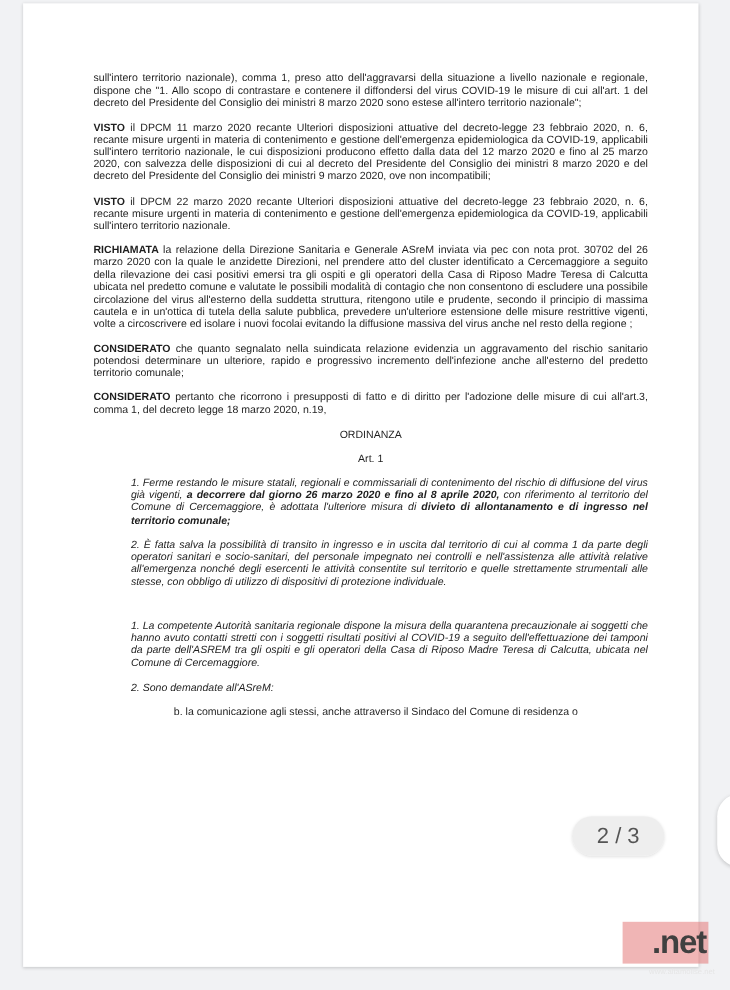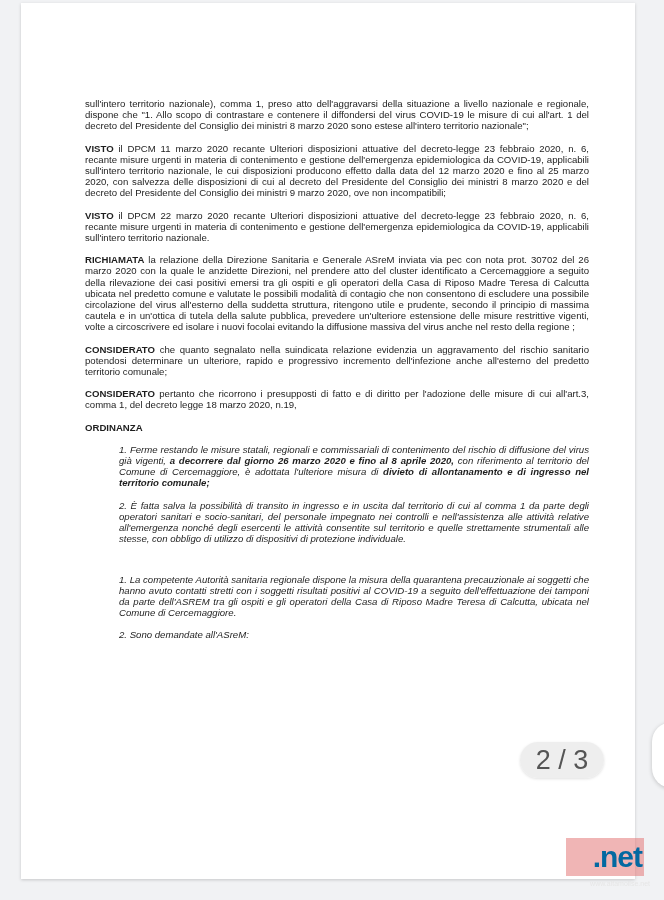--- a/index.html
+++ b/index.html
@@ -6,44 +6,43 @@
   body {
     width: 664px; height: 900px; overflow: hidden;
     background: #f1f2f4;
     font-family: "Liberation Sans", sans-serif;
     position: relative;
   }
   .content {
     position: absolute; left: 85px; top: 66px; width: 504px;
     font-size: 9.6px; line-height: 11.2px; color: #1e1e1e;
     text-align: justify;
-    margin-top: 32px;
   }
   .p { margin: 0 0 11px 0; }
   .p b { font-weight: bold; }
-  .center { text-align: left; font-weight: bold; margin: 0 0 11px 0; }
+  .center { text-align: center; font-weight: normal; margin: 0 0 11px 0; }
   .indent { padding-left: 34px; font-style: italic; }
   .sub { padding-left: 73px; }
   .emana { margin: 0 0 11px 0; }
   .gap-lg { height: 18px; }
   .page-indicator {
     position: absolute; left: 518px; top: 742px; width: 84px; height: 36px;
     border-radius: 18px; background: rgba(235,235,235,0.85);
-    color: #555; font-size: 27px; text-align: center; line-height: 36px;
+    color: #555; font-size: 20px; text-align: center; line-height: 36px;
     box-shadow: 0 1px 3px rgba(0,0,0,0.12);
   }
   .side-fab {
     position: absolute; left: 652px; top: 722px; width: 40px; height: 66px;
     border-radius: 30px; background: #ffffff;
     box-shadow: 0 1px 4px rgba(0,0,0,0.2);
   }
   .watermark {
     position: absolute; left: 566px; top: 838px; width: 76px; height: 38px;
     background: rgba(228,120,120,0.55);
-    color: #0369a1; font-weight: bold; font-size: 30px; line-height: 38px;
+    color: #404040; font-weight: bold; font-size: 30px; line-height: 38px;
     text-align: right; padding-right: 2px; letter-spacing: -1px;
   }
   .watermark-url {
     position: absolute; left: 570px; top: 880px; width: 80px;
     font-size: 7px; color: #e6e6e6; text-align: right;
   }
 </style>
 </head>
 <body>
 
@@ -59,33 +58,35 @@
   <p class="p" data-name="paragraph-richiamata"><b data-name="paragraph-lead">RICHIAMATA</b><span data-name="paragraph-body"> la relazione della Direzione Sanitaria e Generale ASreM inviata via pec con nota prot. 30702 del 26 marzo 2020 con la quale le anzidette Direzioni, nel prendere atto del cluster identificato a Cercemaggiore a seguito della rilevazione dei casi positivi emersi tra gli ospiti e gli operatori della Casa di Riposo Madre Teresa di Calcutta ubicata nel predetto comune e valutate le possibili modalità di contagio che non consentono di escludere una possibile circolazione del virus all'esterno della suddetta struttura, ritengono utile e prudente, secondo il principio di massima cautela e in un'ottica di tutela della salute pubblica, prevedere un'ulteriore estensione delle misure restrittive vigenti, volte a circoscrivere ed isolare i nuovi focolai evitando la diffusione massiva del virus anche nel resto della regione ;</span></p>
 
   <p class="p" data-name="paragraph-considerato"><b data-name="paragraph-lead">CONSIDERATO</b><span data-name="paragraph-body"> che quanto segnalato nella suindicata relazione evidenzia un aggravamento del rischio sanitario potendosi determinare un ulteriore, rapido e progressivo incremento dell'infezione anche all'esterno del predetto territorio comunale;</span></p>
 
 
   <p class="p" data-name="paragraph-considerato-pertanto"><b data-name="paragraph-lead">CONSIDERATO</b><span data-name="paragraph-body"> pertanto che ricorrono i presupposti di fatto e di diritto per l'adozione delle misure di cui all'art.3, comma 1, del decreto legge 18 marzo 2020, n.19,</span></p>
 
 
   <p class="center" data-name="ordinanza-title">ORDINANZA</p>
 
+  <p class="center" data-name="art1-title">Art. 1</p>
 
   <p class="p indent" data-name="art1-comma-1"><span data-name="text-run">1.  Ferme restando le misure statali, regionali e commissariali di contenimento del rischio di diffusione del virus già vigenti, </span><b data-name="text-run-bold">a decorrere dal giorno 26 marzo 2020 e fino al 8 aprile 2020,</b><span data-name="text-run"> con riferimento al territorio del Comune di Cercemaggiore, è adottata l'ulteriore misura di </span><b data-name="text-run-bold">divieto di allontanamento e di ingresso nel territorio comunale;</b></p>
 
   <p class="p indent" data-name="art1-comma-2">2.  È fatta salva la possibilità di transito in ingresso e in uscita dal territorio di cui al comma 1 da parte degli operatori sanitari e socio-sanitari, del personale impegnato nei controlli e nell'assistenza alle attività relative all'emergenza nonché degli esercenti le attività consentite sul territorio e quelle strettamente strumentali alle stesse, con obbligo di utilizzo di dispositivi di protezione individuale.</p>
 
   <div class="gap-lg" data-name="spacer"></div>
 
 
   <p class="p indent" data-name="art2-comma-1">1.  La competente Autorità sanitaria regionale dispone la misura della quarantena precauzionale ai soggetti che hanno avuto contatti stretti con i soggetti risultati positivi al COVID-19 a seguito dell'effettuazione dei tamponi da parte dell'ASREM tra gli ospiti e gli operatori della Casa di Riposo Madre Teresa di Calcutta, ubicata nel Comune di Cercemaggiore.</p>
 
   <p class="p indent" data-name="art2-comma-2">2.  Sono demandate all'ASreM:</p>
 
 
+  <p class="p sub" data-name="art2-item-b">b.  la comunicazione agli stessi, anche attraverso il Sindaco del Comune di residenza o</p>
 </div>
 
 <div class="page-indicator" data-name="page-indicator" style="left:520px;top:742px;">2 / 3</div>
 
 <div class="side-fab" data-name="floating-action-button"></div>
 
 <div class="watermark" data-name="watermark-logo">.net</div>
 <div class="watermark-url" data-name="watermark-url">www.altamolise.net</div>
 
 <style>

